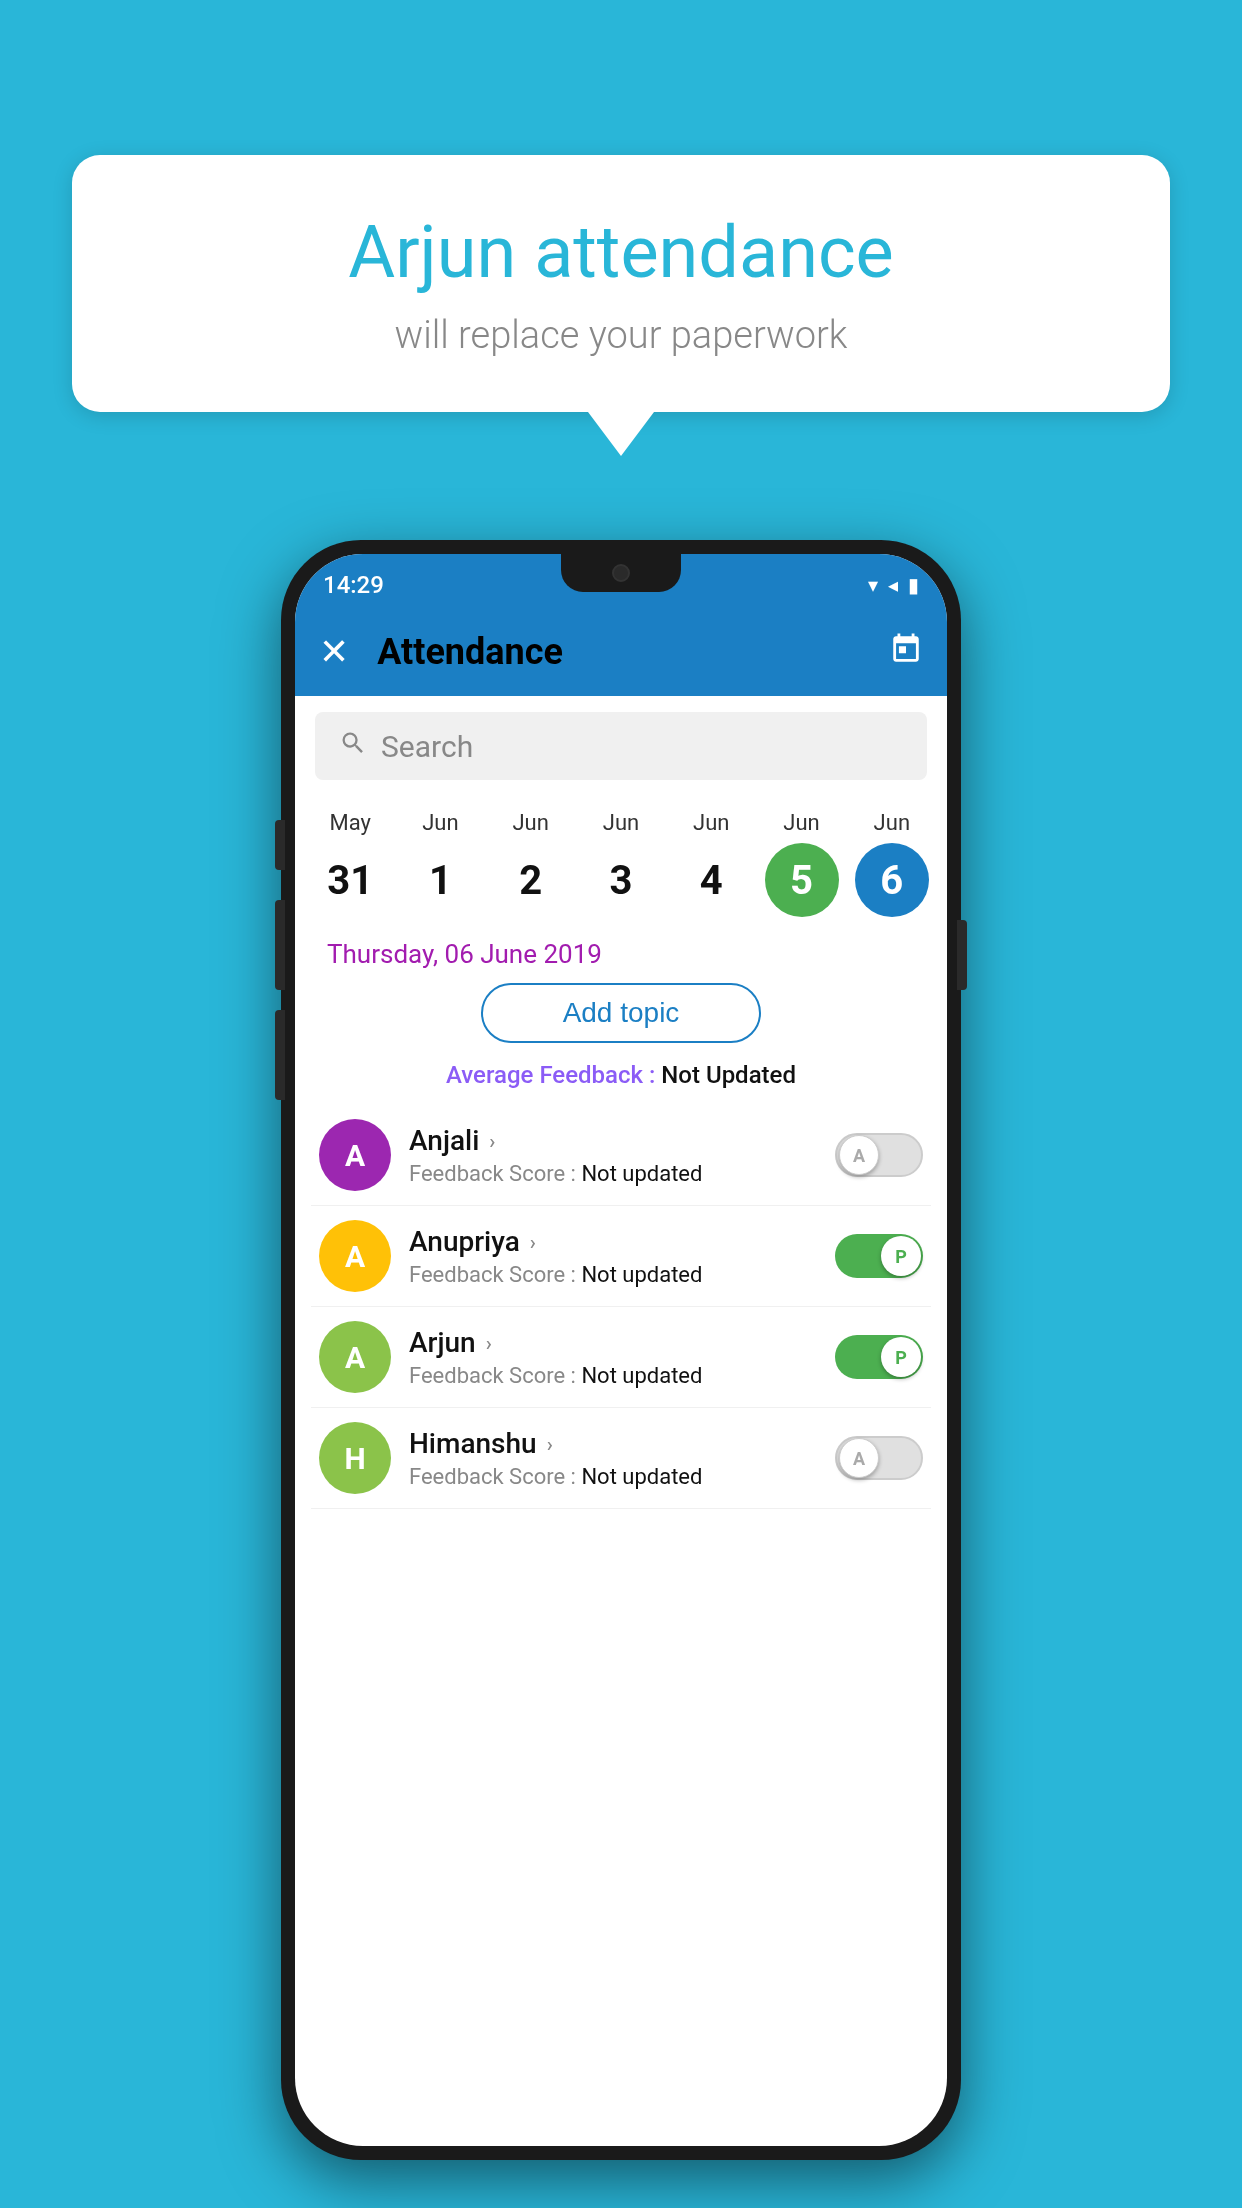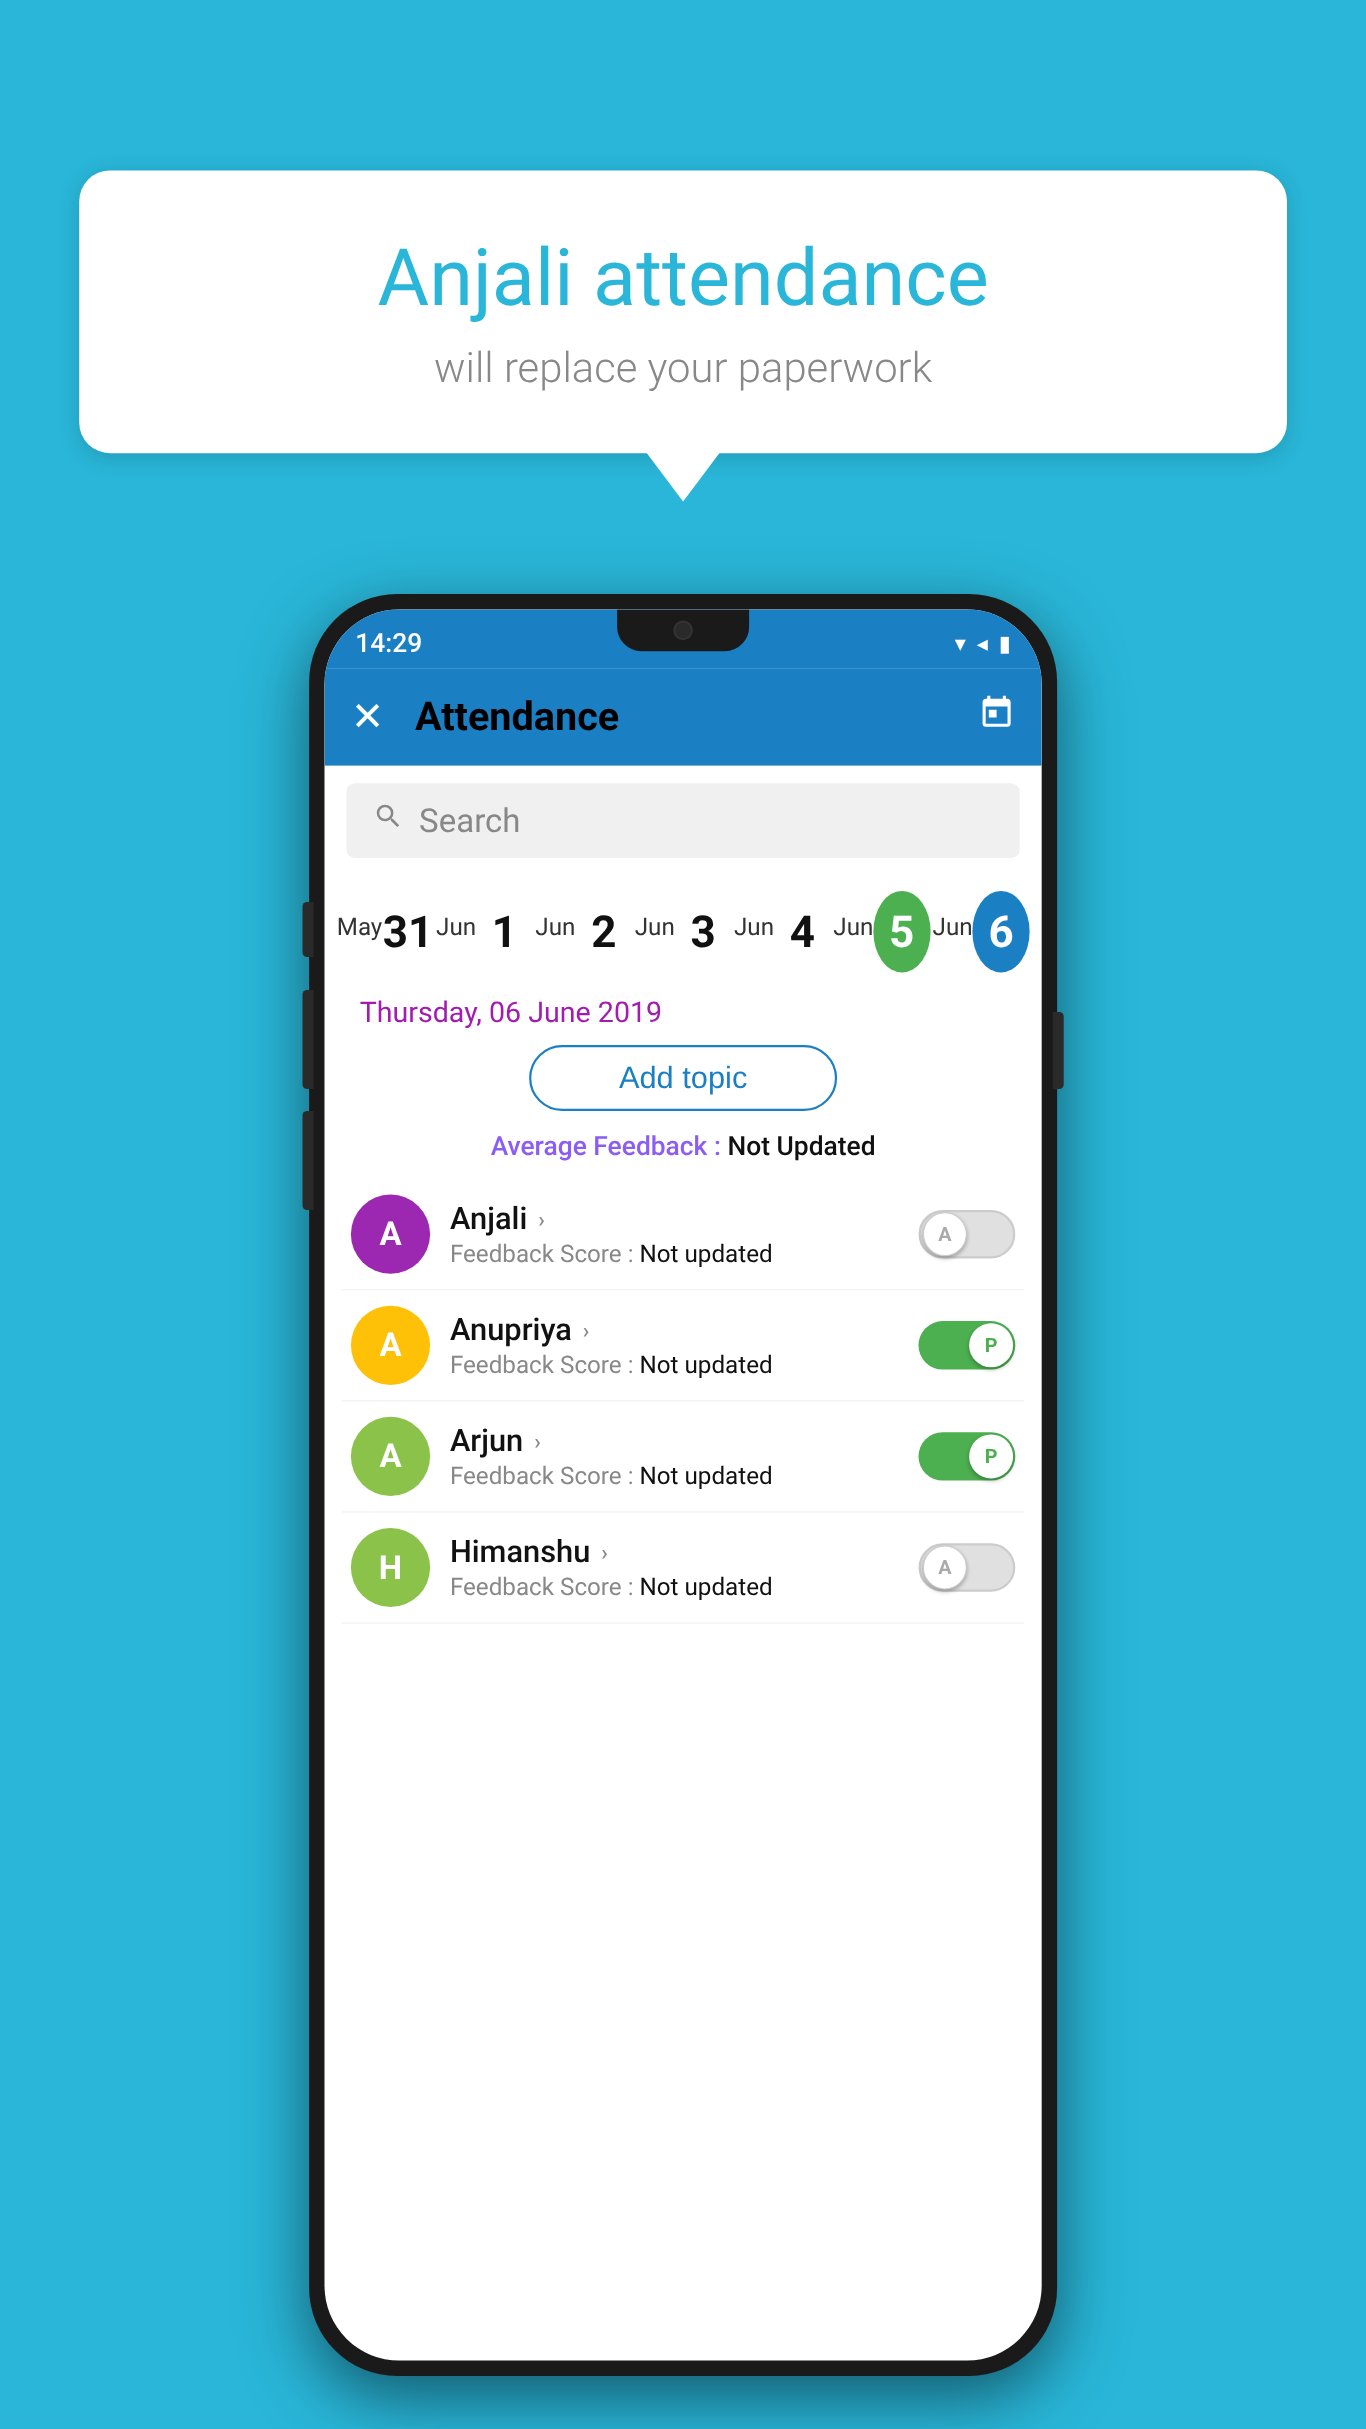--- a/index.html
+++ b/index.html
@@ -168,21 +168,21 @@
     }
 
     
     .date-strip {
       display: flex;
       justify-content: space-around;
       padding: 14px 10px 0 10px;
     }
     .date-col {
       display: flex;
-      flex-direction: row;
+      flex-direction: column;
       align-items: center;
       width: 88px;
     }
     .date-month {
       font-size: 22px;
       color: #333;
       margin-bottom: 8px;
     }
     .date-day {
       width: 74px;
@@ -366,21 +366,21 @@
       width: 10px;
       height: 90px;
       background: #2a2a2a;
       border-radius: 4px 0 0 4px;
     }
   </style>
 </head>
 <body>
 
 <div class="speech-bubble">
-  <div class="speech-bubble-title">Anjali attendance</div>
+  <div class="speech-bubble-title">Arjun attendance</div>
   <div class="speech-bubble-subtitle">will replace your paperwork</div>
 </div>
 
 <div class="phone-frame">
 
   <div class="phone-side-btn-right"></div>
   <div class="phone-side-btn-left1"></div>
   <div class="phone-side-btn-left2"></div>
   <div class="phone-side-btn-left3"></div>
 

